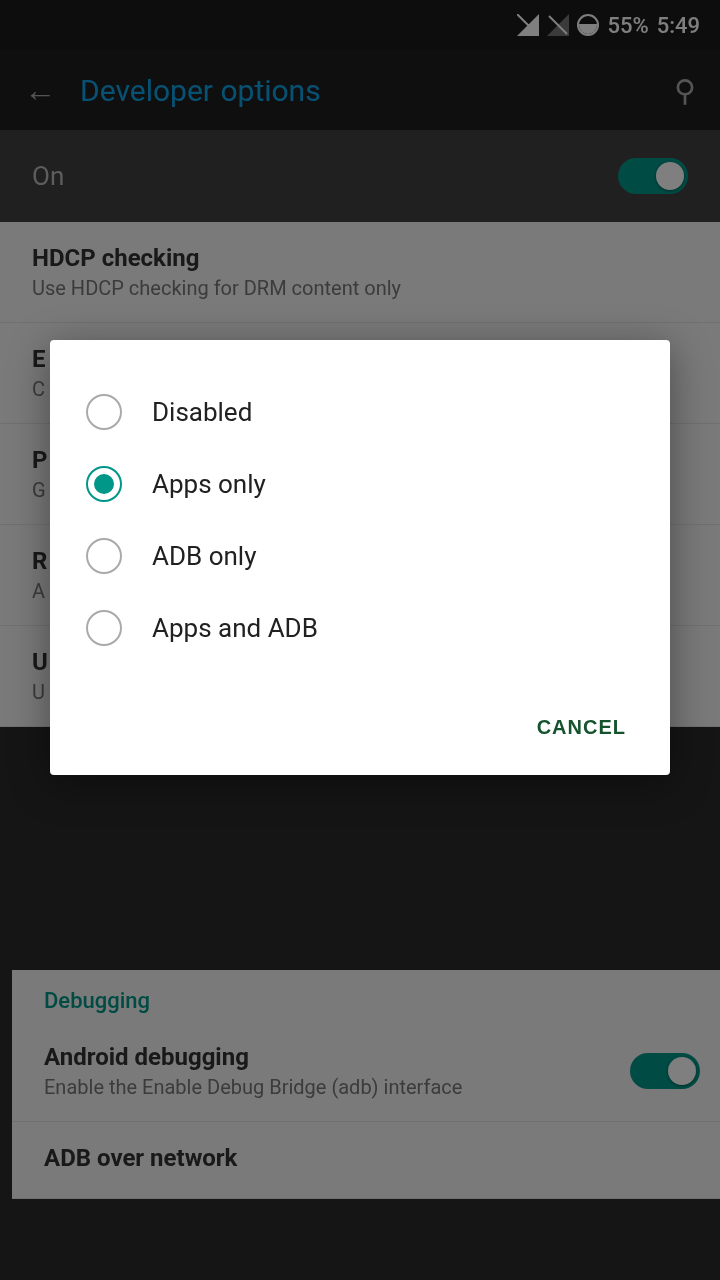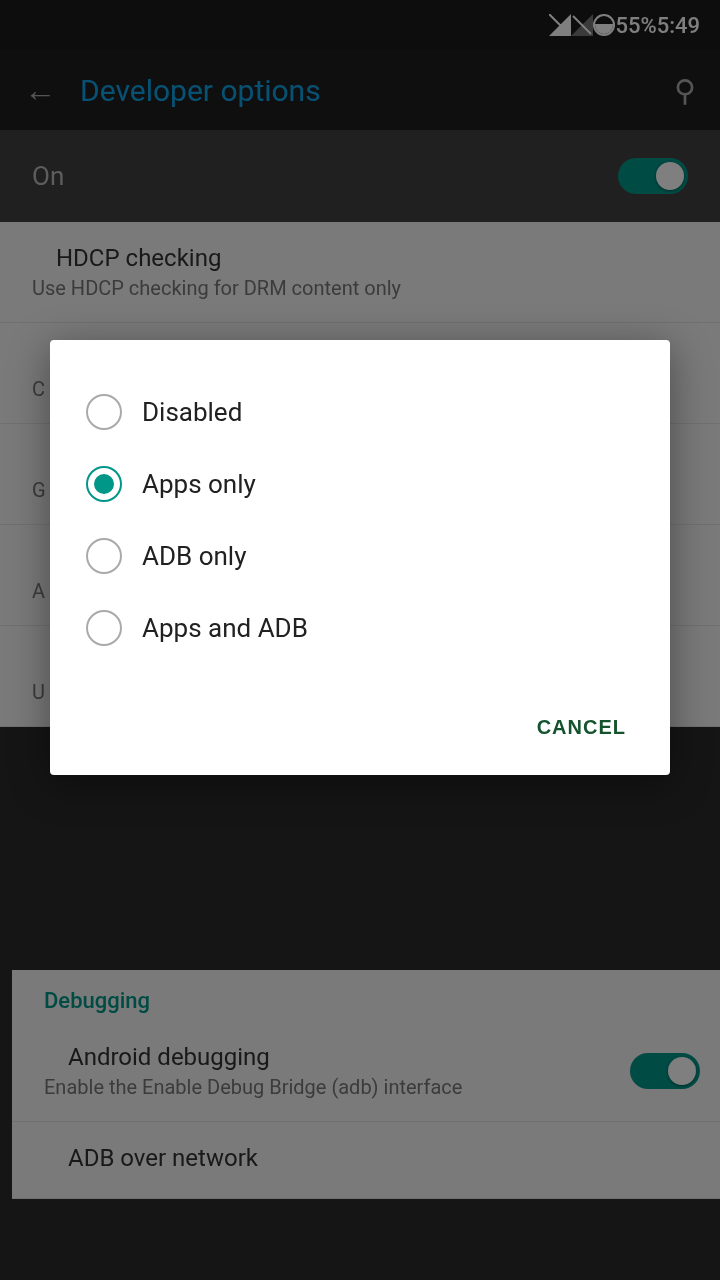--- a/index.html
+++ b/index.html
@@ -19,20 +19,21 @@
       background: #1a1a1a;
       display: flex;
       align-items: center;
       justify-content: flex-end;
       padding: 0 20px;
       gap: 10px;
     }
     .status-icons {
       display: flex;
       align-items: center;
+      gap: 8px;
     }
     .status-text {
       color: white;
       font-size: 22px;
       font-weight: 500;
     }
     .battery-circle {
       width: 22px;
       height: 22px;
       border-radius: 50%;
@@ -112,23 +113,22 @@
     .settings-bg {
       background: #f5f5f5;
     }
     .setting-row {
       padding: 22px 32px;
       border-bottom: 1px solid #e0e0e0;
     }
     .setting-title {
       color: #333;
       font-size: 24px;
-      font-weight: 400;
+      font-weight: 700;
       margin-bottom: 4px;
-      margin-left: 24px;
     }
     .setting-subtitle {
       color: #777;
       font-size: 20px;
     }
     .section-header {
       padding: 18px 32px 8px;
       color: #009688;
       font-size: 22px;
       font-weight: 500;
@@ -184,21 +184,21 @@
     .dialog-title {
       font-size: 30px;
       font-weight: 700;
       color: #212121;
       margin-bottom: 36px;
     }
     .radio-option {
       display: flex;
       align-items: center;
       padding: 18px 0;
-      gap: 20px;
+      gap: 30px;
       cursor: pointer;
     }
     .radio-circle {
       width: 36px;
       height: 36px;
       border-radius: 50%;
       border: 2.5px solid #aaa;
       display: flex;
       align-items: center;
       justify-content: center;

